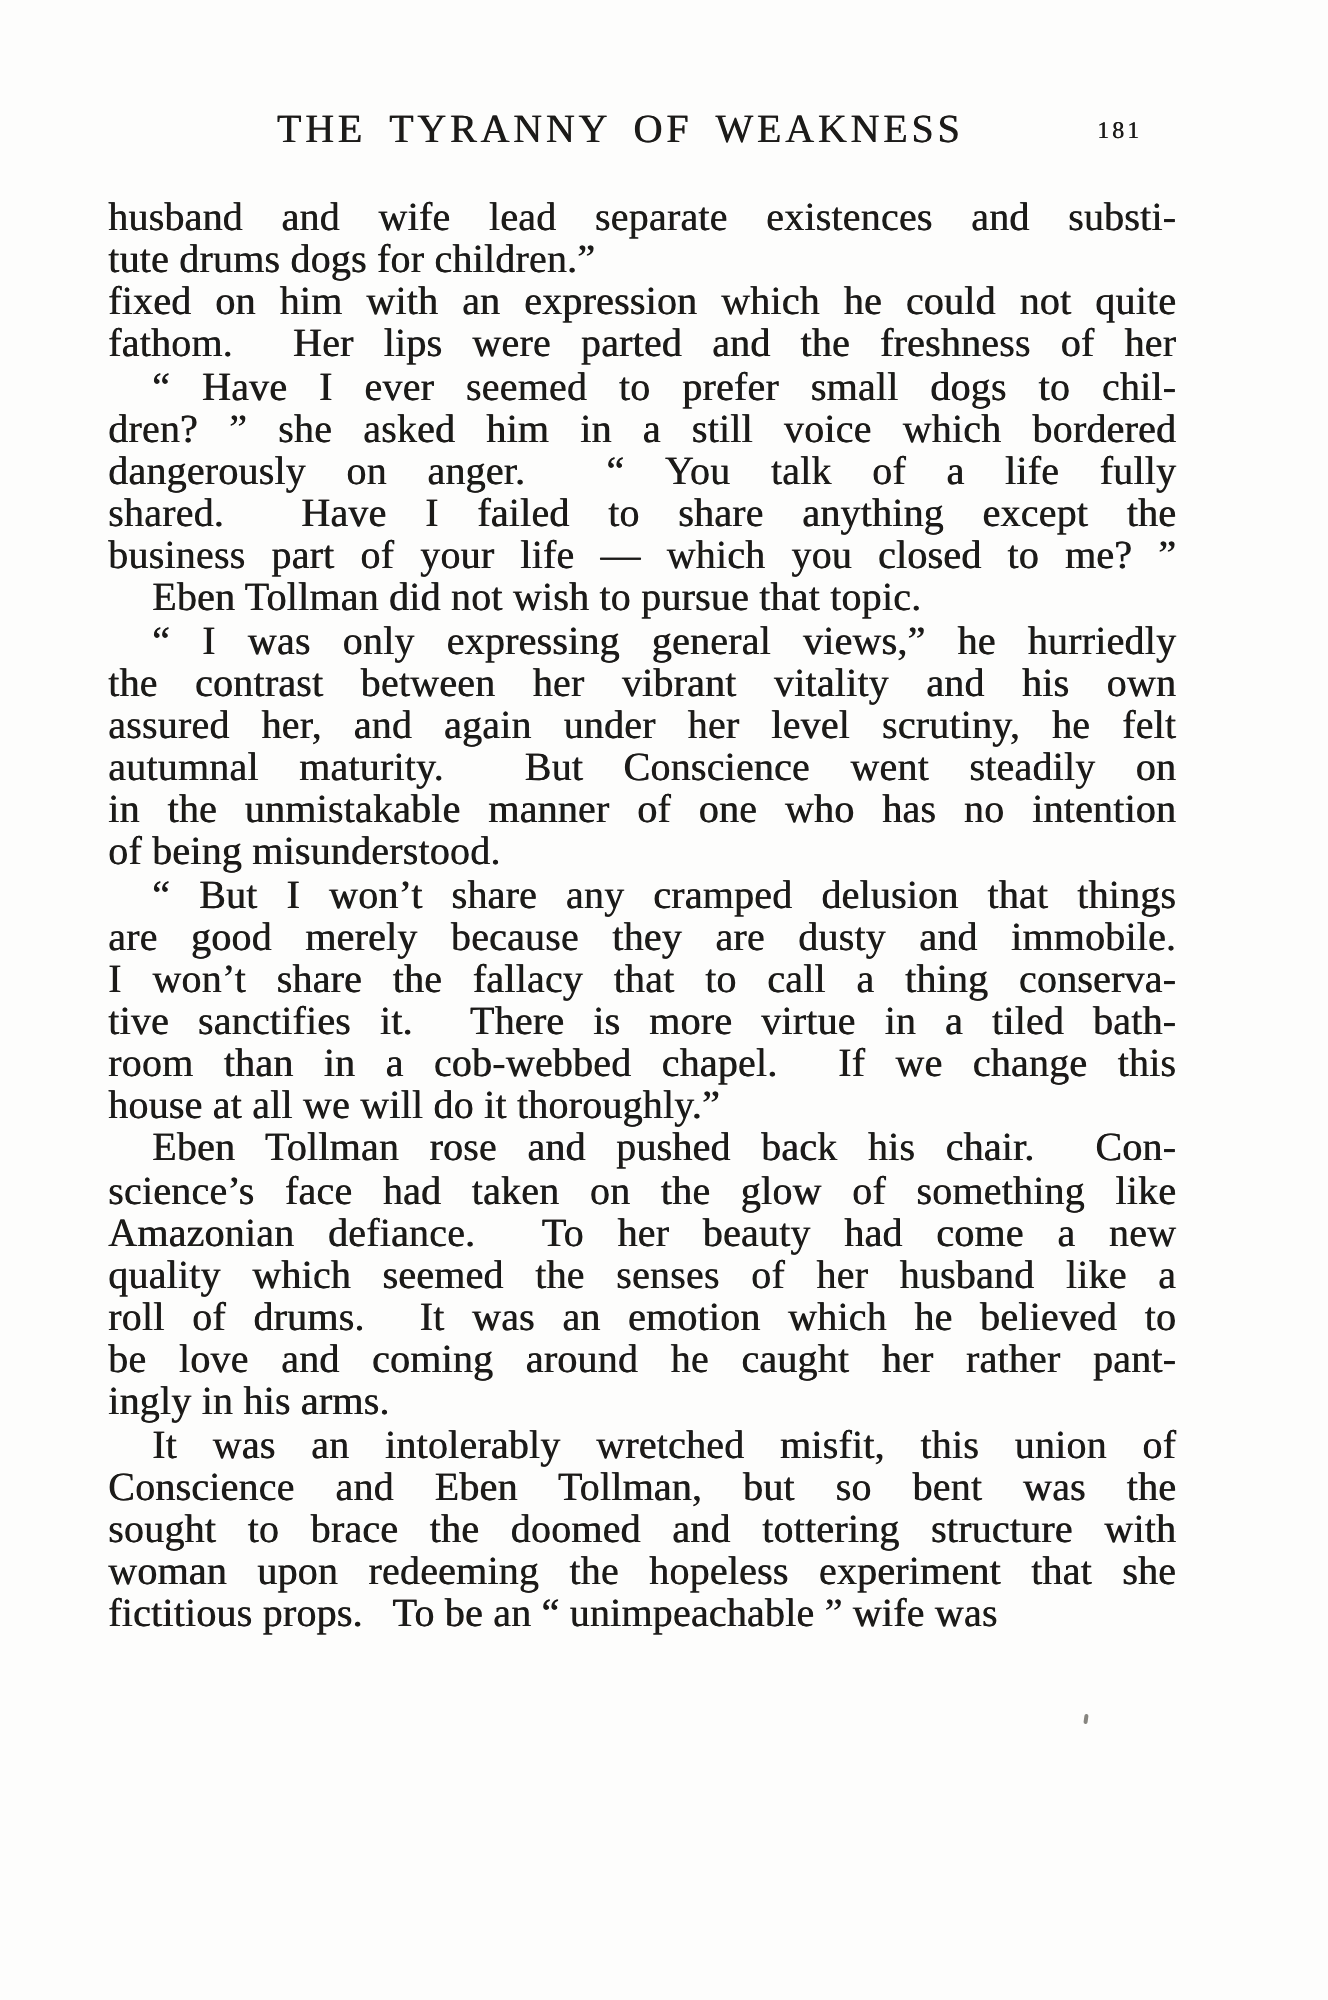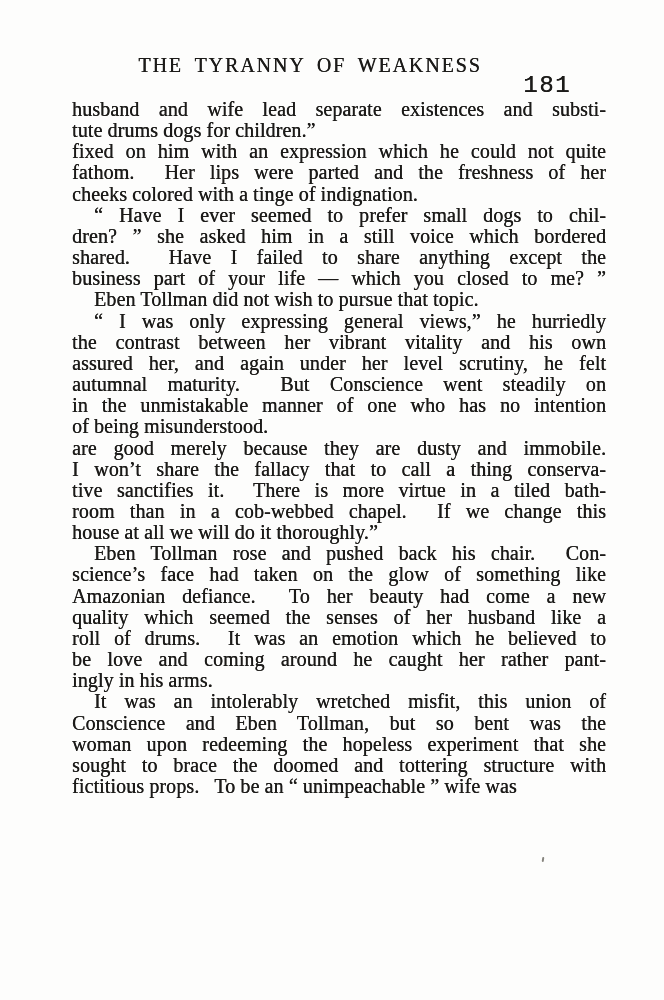--- a/index.html
+++ b/index.html
@@ -34,28 +34,27 @@
     top: 0;
     text-align: center;
     font-size: 20px;
     letter-spacing: 1.9px;
     word-spacing: 5px;
     white-space: nowrap;
   }
   .page-number {
     position: absolute;
     right: 33px;
-    top: 18px;
-    font-size: 24px;
+    top: 4px;
+    font-size: 12px;
     letter-spacing: 1.5px;
-    font-family: Liberation Mono, monospace;
   }
   .text-block {
     position: absolute;
-    left: 72px;
+    left: 54px;
     top: 99px;
     width: 534px;
     font-size: 20px;
     line-height: 21.15px;
     letter-spacing: 0.1px;
   }
   .paragraph {
     margin: 0;
   }
   .line {
@@ -94,59 +93,60 @@
   </div>
 
   <div class="text-block">
       <div class="paragraph">
         <div class="line">husband and wife lead separate existences and substi-</div>
         <div class="line line-plain">tute drums dogs for children.”</div>
       </div>
       <div class="paragraph">
         <div class="line">fixed on him with an expression which he could not quite</div>
         <div class="line">fathom.&nbsp; Her lips were parted and the freshness of her</div>
-        <div class="line line-plain">cheeks colored with a tinge of indignation.</div>
       </div>
       <div class="paragraph">
         <div class="line indent">“&nbsp;Have I ever seemed to prefer small dogs to chil-</div>
         <div class="line">dren?&nbsp;” she asked him in a still voice which bordered</div>
+        <div class="line">dangerously on anger.&nbsp; “&nbsp;You talk of a life fully</div>
         <div class="line">shared.&nbsp; Have I failed to share anything except the</div>
         <div class="line">business part of your life — which you closed to me?&nbsp;”</div>
       </div>
       <div class="paragraph">
         <div class="line line-plain indent">Eben Tollman did not wish to pursue that topic.</div>
       </div>
       <div class="paragraph">
         <div class="line indent">“&nbsp;I was only expressing general views,” he hurriedly</div>
         <div class="line">the contrast between her vibrant vitality and his own</div>
         <div class="line">assured her, and again under her level scrutiny, he felt</div>
         <div class="line">autumnal maturity.&nbsp; But Conscience went steadily on</div>
         <div class="line">in the unmistakable manner of one who has no intention</div>
         <div class="line line-plain">of being misunderstood.</div>
       </div>
       <div class="paragraph">
+        <div class="line indent">“&nbsp;But I won’t share any cramped delusion that things</div>
         <div class="line">are good merely because they are dusty and immobile.</div>
         <div class="line">I won’t share the fallacy that to call a thing conserva-</div>
         <div class="line">tive sanctifies it.&nbsp; There is more virtue in a tiled bath-</div>
         <div class="line">room than in a cob-webbed chapel.&nbsp; If we change this</div>
         <div class="line line-plain">house at all we will do it thoroughly.”</div>
       </div>
       <div class="paragraph">
         <div class="line indent">Eben Tollman rose and pushed back his chair.&nbsp; Con-</div>
         <div class="line">science’s face had taken on the glow of something like</div>
         <div class="line">Amazonian defiance.&nbsp; To her beauty had come a new</div>
         <div class="line">quality which seemed the senses of her husband like a</div>
         <div class="line">roll of drums.&nbsp; It was an emotion which he believed to</div>
         <div class="line">be love and coming around he caught her rather pant-</div>
         <div class="line line-plain">ingly in his arms.</div>
       </div>
       <div class="paragraph">
         <div class="line indent">It was an intolerably wretched misfit, this union of</div>
         <div class="line">Conscience and Eben Tollman, but so bent was the</div>
+        <div class="line">sought to brace the doomed and tottering structure with</div>
         <div class="line">woman upon redeeming the hopeless experiment that she</div>
-        <div class="line">sought to brace the doomed and tottering structure with</div>
         <div class="line line-plain">fictitious props.&nbsp;&nbsp; To be an “&nbsp;unimpeachable&nbsp;” wife was</div>
       </div>
     </div>
 
   <div class="speck"></div>
 
 </div>
 
 </body></html>

